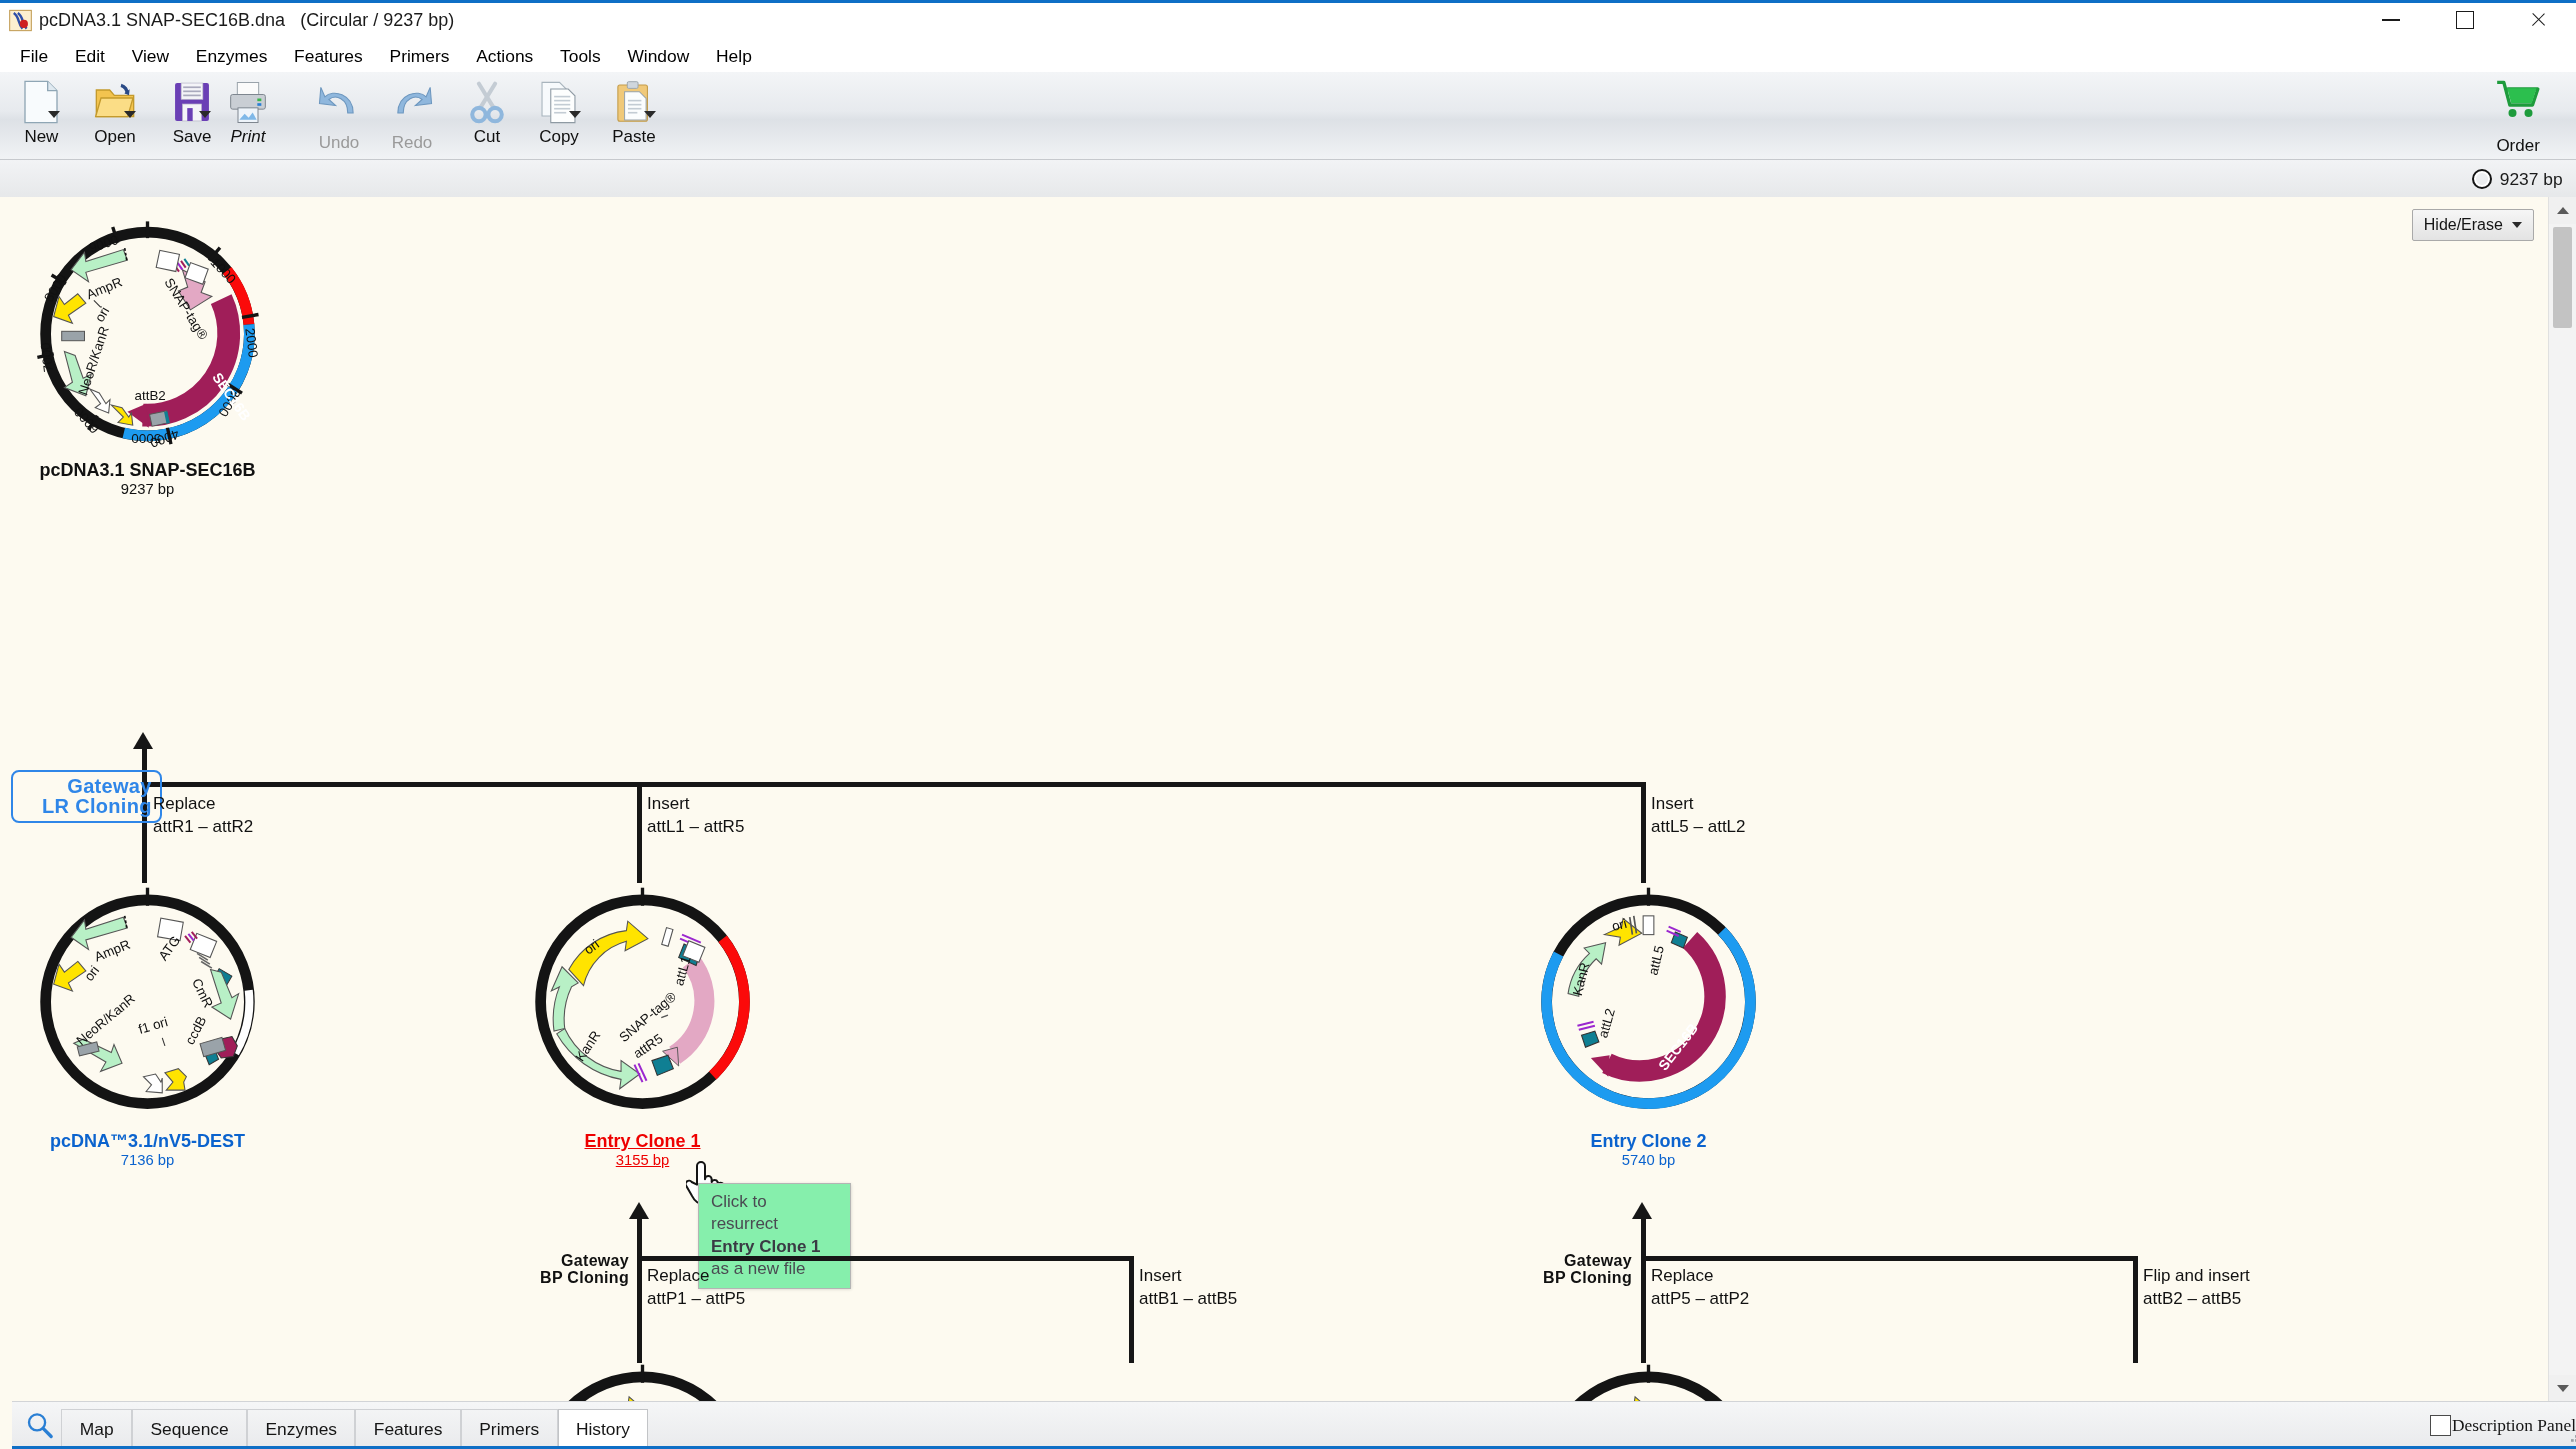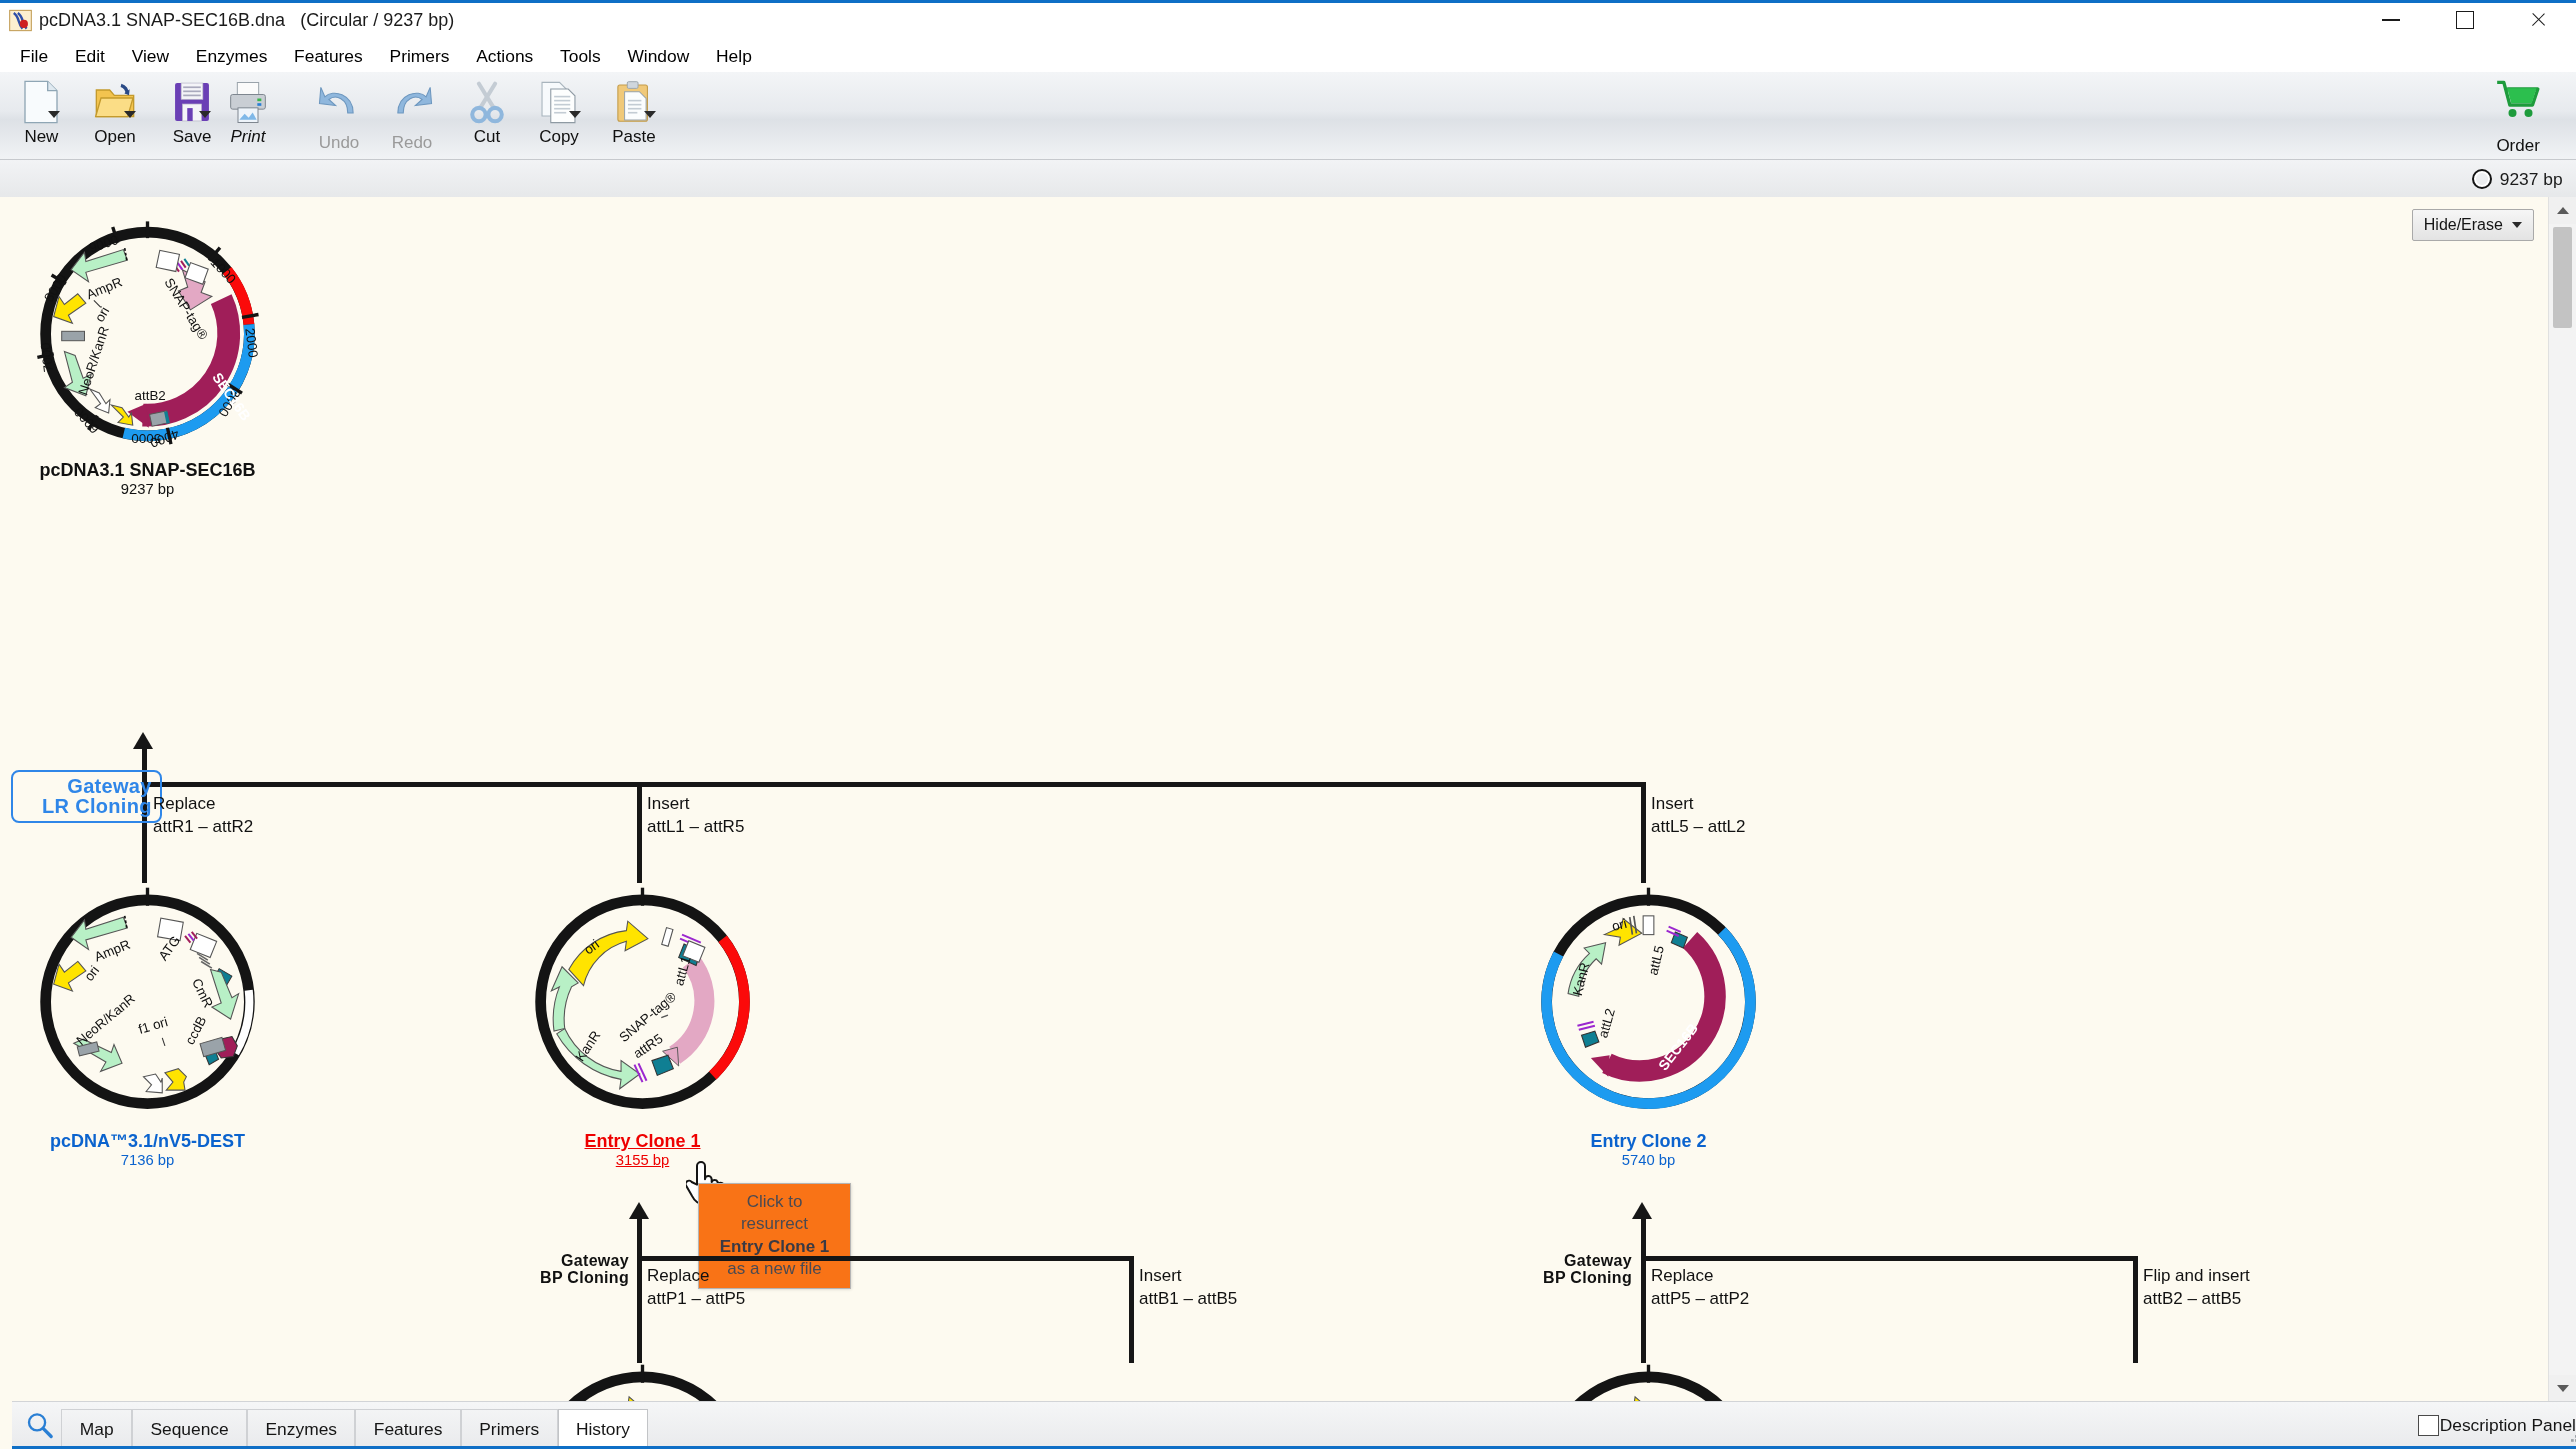--- a/index.html
+++ b/index.html
@@ -142,43 +142,43 @@
   .steplbl .t1{display:block;}
   .steplbl .t2{display:block;}
 
   .rail{position:absolute;background:#161616;}
   .railh{height:4.7px;}
   .railv{width:4.7px;}
   .arrowup{position:absolute;width:0;height:0;border-left:10.7px solid transparent;border-right:10.7px solid transparent;border-bottom:17.4px solid #161616;}
 
   
   .tooltip{
-    position:absolute;background:#f97316;border:0.7px solid #b4b4b4;
+    position:absolute;background:#86efac;border:0.7px solid #b4b4b4;
     box-shadow:1.3px 1.3px 3.4px rgba(0,0,0,.18);
-    padding:6.7px 12px 8px 12px;font-size:17px;color:#4a4a52;line-height:1.32;text-align:center;
+    padding:6.7px 12px 8px 12px;font-size:17px;color:#4a4a52;line-height:1.32;
   }
   .tooltip .bold{font-weight:bold;color:#3a3a44;}
   .cursor-hand{position:absolute;width:38px;height:47px;}
 
   
   .statusbar{
     position:absolute;left:12px;bottom:0;width:2576px;height:47px;
     background:linear-gradient(to bottom,#f5f6f7,#e9eaec);
     border-top:0.7px solid #d2d4d7;display:flex;align-items:center;
   }
   .sb-accent{position:absolute;left:0;bottom:0;width:2576px;height:3.4px;background:#0f6fc6;}
   .sb-search{margin-left:9.4px;width:36px;height:36px;display:flex;align-items:center;justify-content:center;}
   .sb-tabs{display:flex;align-items:flex-end;height:47px;margin-left:4px;}
   .sb-tab{
     height:39px;line-height:39px;padding:0 17.4px;font-size:17.4px;color:#151515;
     border-left:0.7px solid #cfd1d4;border-right:0.7px solid #cfd1d4;border-top:0.7px solid #cfd1d4;
     background:transparent;white-space:nowrap;
   }
   .sb-tab.active{background:#ffffff;border-color:#c2c4c7;}
-  .sb-right{position:absolute;right:12px;display:flex;align-items:center;gap:1px;font-size:17.4px;color:#151515;}
+  .sb-right{position:absolute;right:12px;display:flex;align-items:center;gap:1px;font-size:17.4px;color:#151515;font-family:Liberation Serif, serif;}
   .cbox{width:19px;height:19px;border:1.3px solid #4a4a4a;background:#fff;}
   .grip{position:absolute;right:4px;bottom:5.4px;width:14.8px;height:14.8px;}
 </style>
 </head>
 <body>
 
 <div class="app">
 
   <div class="titlebar">
     <div class="tb-accent"></div>

